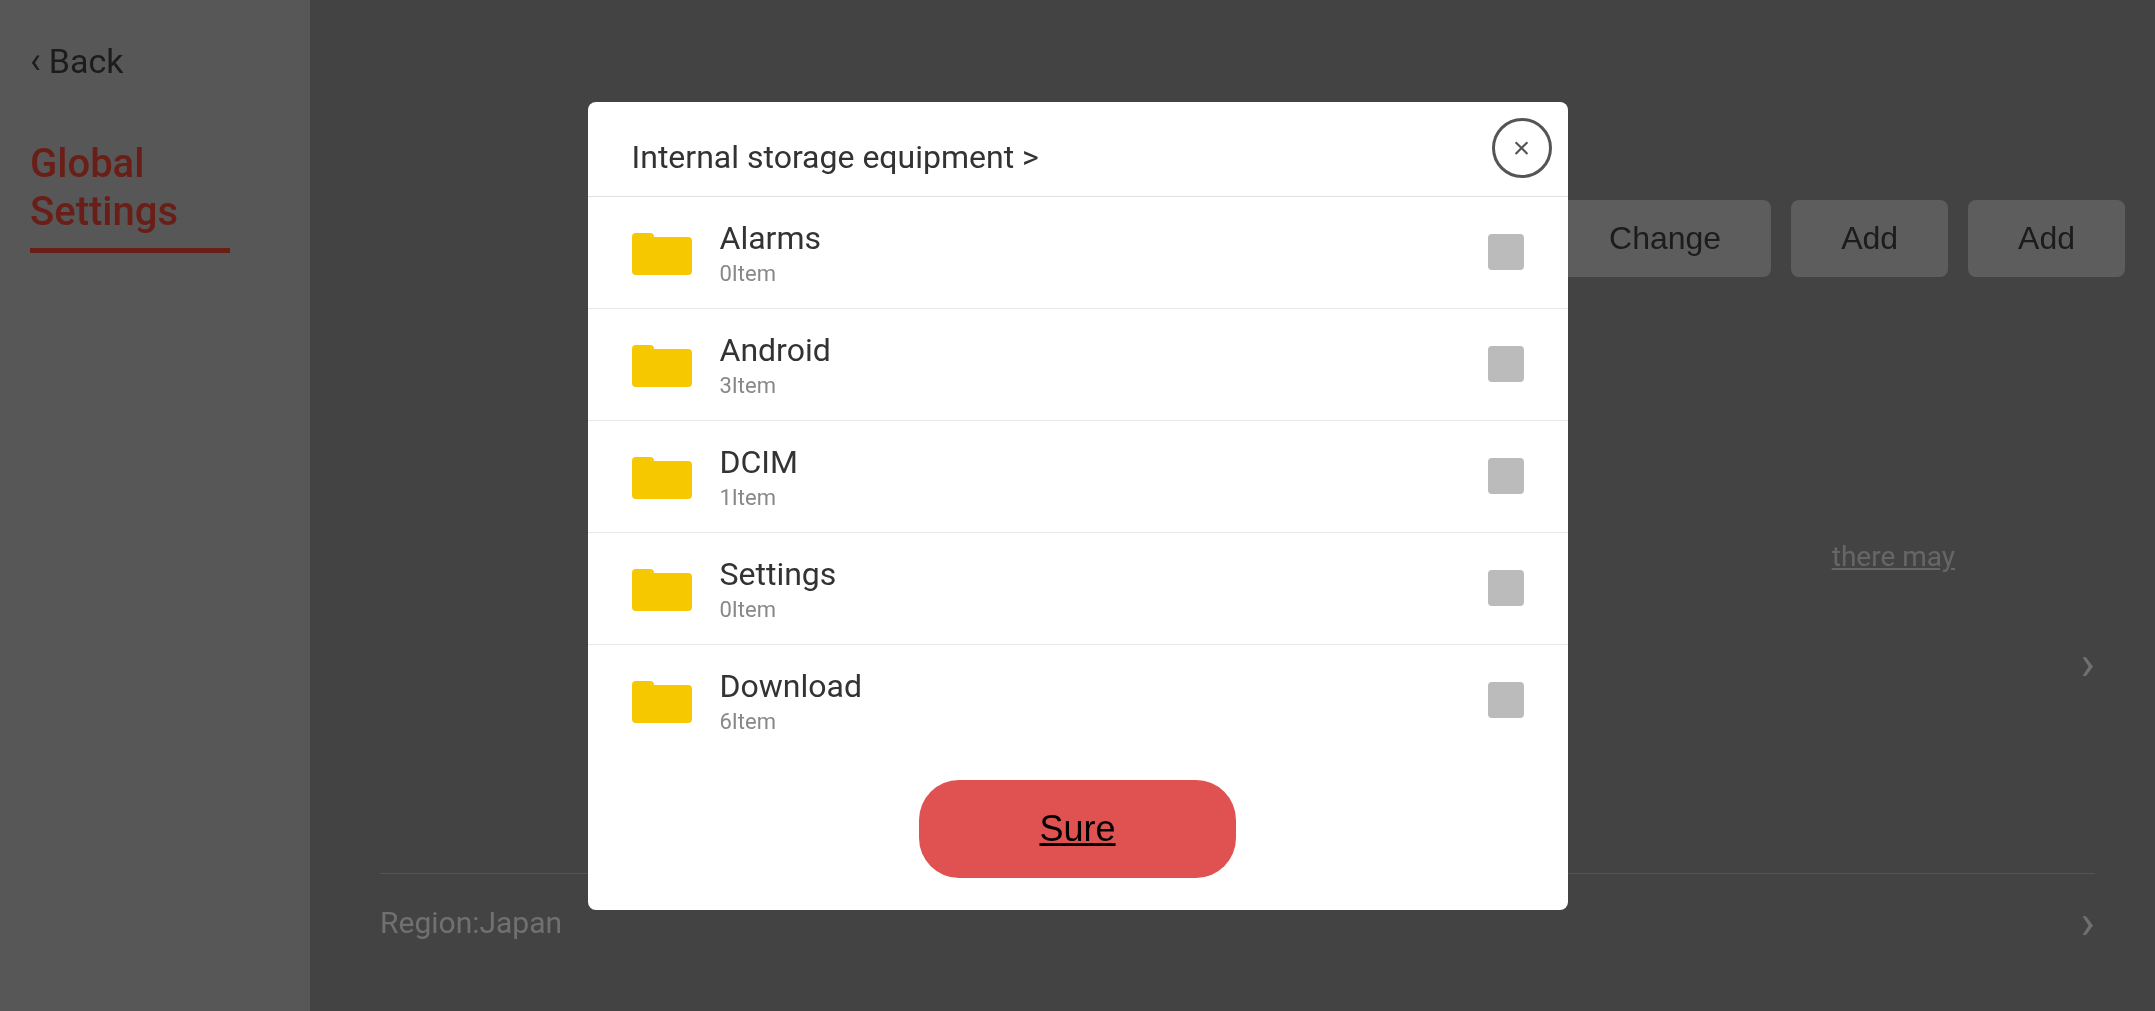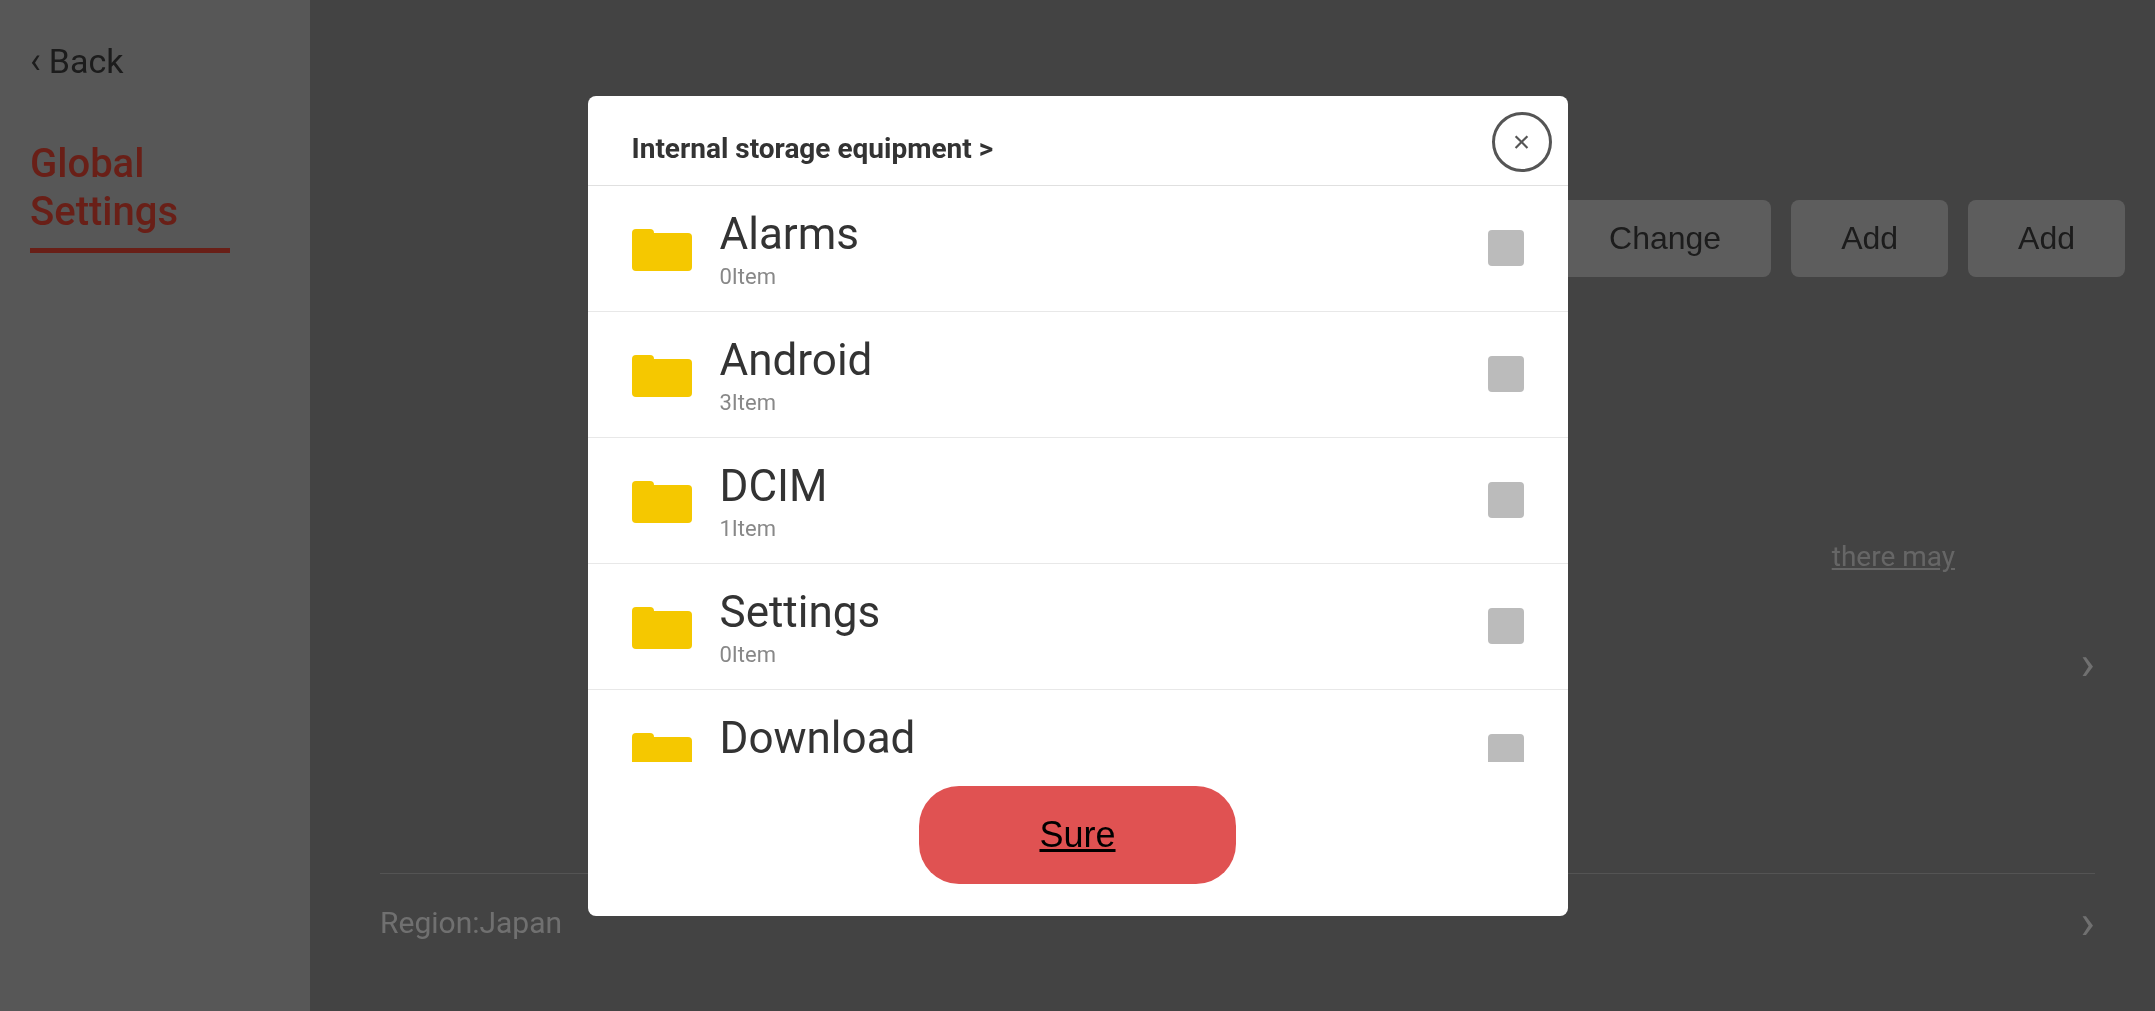--- a/index.html
+++ b/index.html
@@ -153,23 +153,23 @@
       display: flex;
       flex-direction: column;
     }
 
     .modal-header {
       padding: 36px 44px 20px 44px;
       border-bottom: 1px solid #e0e0e0;
     }
 
     .modal-title {
-      font-size: 28px;
-      color: #333;
-      font-weight: 700;
+      font-size: 32px;
+      color: #333;
+      font-weight: 400;
     }
 
     .modal-close {
       position: absolute;
       top: 16px;
       right: 16px;
       width: 60px;
       height: 60px;
       border-radius: 50%;
       border: 3px solid #555;
@@ -210,21 +210,21 @@
     .folder-icon svg {
       width: 60px;
       height: 50px;
     }
 
     .folder-info {
       flex: 1;
     }
 
     .folder-name {
-      font-size: 44px;
+      font-size: 32px;
       color: #333;
       font-weight: 400;
     }
 
     .folder-count {
       font-size: 22px;
       color: #888;
       margin-top: 4px;
     }
 

